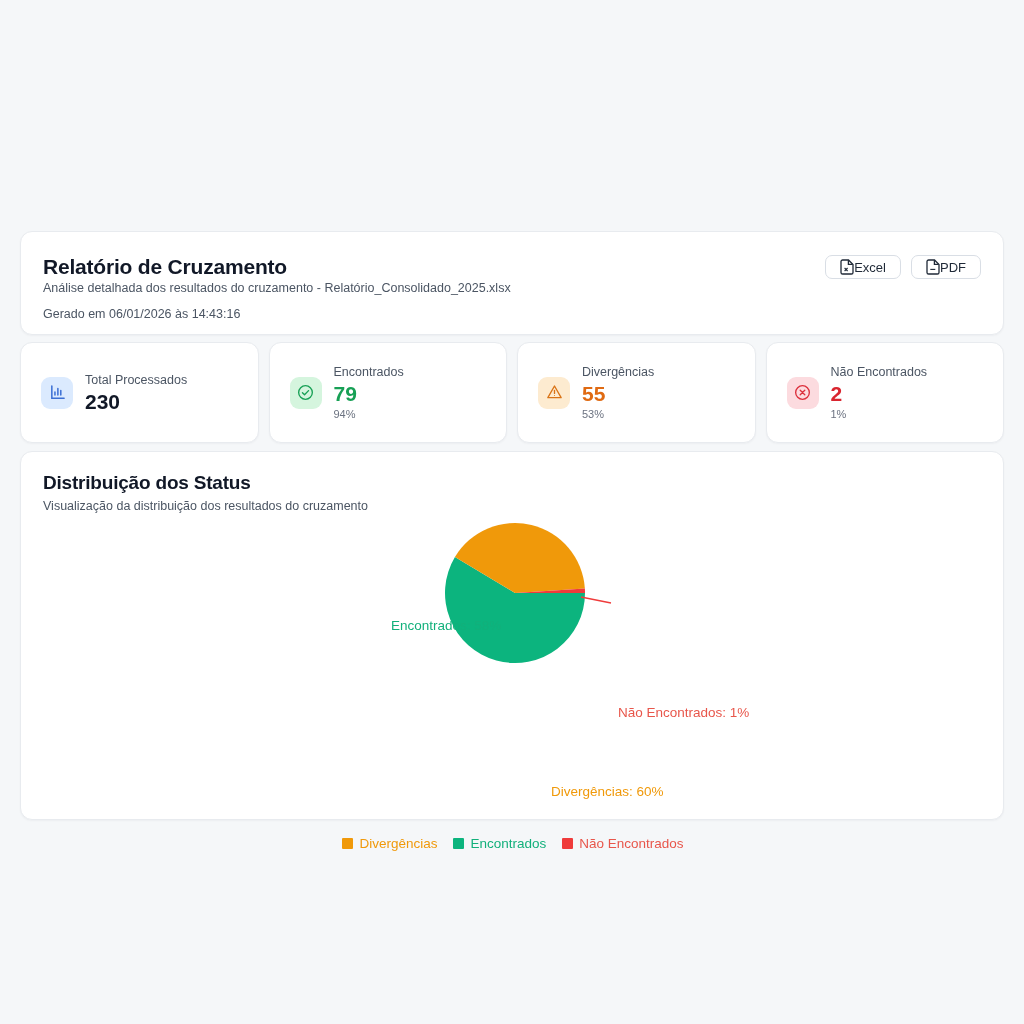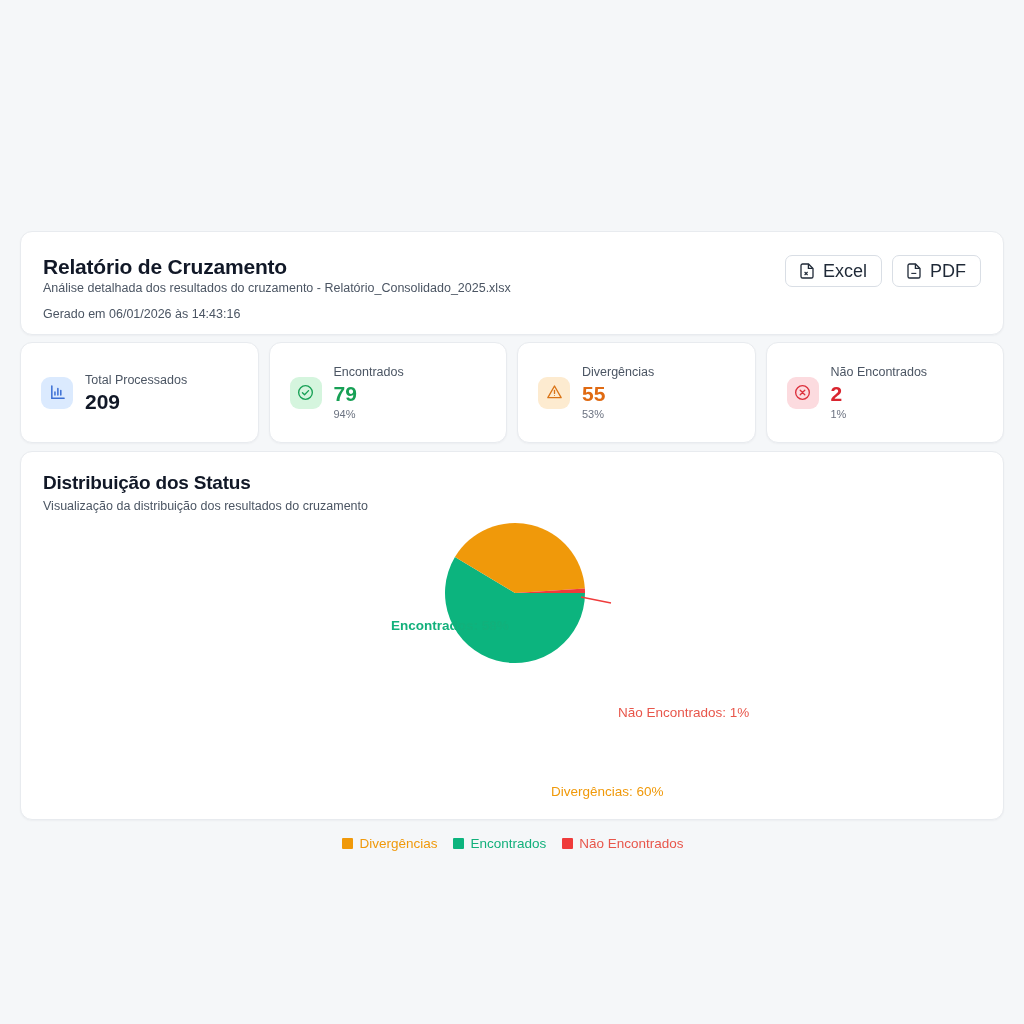--- a/index.html
+++ b/index.html
@@ -32,24 +32,24 @@
     letter-spacing: -0.2px; line-height: 26px;
   }
   .report-subtitle {
     font-size: 12.5px; color: #4b5563; margin-top: 0; line-height: 17px;
   }
   .report-generated {
     font-size: 12.5px; color: #4b5563; margin-top: 9px; line-height: 17px;
   }
   .header-actions { display: flex; gap: 10px; padding-top: 3px; }
   .btn {
-    display: flex; align-items: center; gap: 9px;
-    height: 32px; padding: 0 14px;
+    display: flex; align-items: center; 
+    height: 24px; padding: 0 14px;
     background: #ffffff; border: 1px solid #d9dee5; border-radius: 7px;
-    font-size: 18px; color: #1f2937; font-weight: 500;
+    font-size: 13px; color: #1f2937; font-weight: 500;
     cursor: pointer;
   }
   .btn svg { display: block; }
 
   
   .stats { position: absolute; left: 20px; top: 342px; width: 984px; height: 101px;
            display: flex; gap: 10px; }
   .stat-card {
     flex: 1; display: flex; align-items: center; gap: 12px;
     padding: 0 0 0 20px;
@@ -68,21 +68,21 @@
     position: absolute; left: 20px; top: 451px;
     width: 984px; height: 369px;
     padding: 20px 22px;
   }
   .chart-title { font-size: 19px; font-weight: bold; color: #111827; letter-spacing: -0.2px; }
   .chart-subtitle { font-size: 12.5px; color: #4b5563; margin-top: 5px; }
   .chart-area { position: relative; width: 940px; height: 300px; }
 
   .pie-wrap { position: absolute; left: 0; top: 0; width: 940px; height: 250px; }
   .pie-label { position: absolute; font-size: 13.5px; white-space: nowrap; }
-  .lbl-encontrados { left: 348px; top: 105px; color: #12b07b; font-weight: bold; }
+  .lbl-encontrados { left: 348px; top: 105px; color: #12b07b; }
   .lbl-nao { left: 575px; top: 192px; color: #e8564b; }
   .lbl-diverg { left: 508px; top: 271px; color: #f0990a; }
 
   .legend {
     position: absolute; left: 0; top: 323px; width: 940px;
     display: flex; justify-content: center; align-items: center; gap: 16px;
   }
   .legend-item { display: flex; align-items: center; gap: 6px; font-size: 13.5px; cursor: pointer; }
   .legend-swatch { width: 11px; height: 11px; border-radius: 1px; display: block; }
 </style>
@@ -125,21 +125,21 @@
 
     <div class="card stat-card">
       <div class="stat-icon" style="background:#dbeafe">
         <svg width="17" height="17" viewBox="0 0 18 18" fill="none" stroke="#3b6fd4" stroke-width="1.6" stroke-linecap="round">
           <path d="M3 2v13h13"></path>
           <path d="M6.3 11.6V8.4M9.4 11.6V4.8M12.5 11.6V7"></path>
         </svg>
       </div>
       <div class="stat-text">
         <div class="stat-label">Total Processados</div>
-        <div class="stat-value" style="color:#111827">209</div>
+        <div class="stat-value" style="color:#111827">230</div>
       </div>
     </div>
 
     <div class="card stat-card">
       <div class="stat-icon" style="background:#d5f5de">
         <svg width="19" height="19" viewBox="0 0 20 20" fill="none" stroke="#17a055" stroke-width="1.4">
           <circle cx="10" cy="10" r="7.2"></circle>
           <path d="M6.8 10.2l2.2 2.2 4.2-4.4" stroke-linecap="round" stroke-linejoin="round"></path>
         </svg>
       </div>

